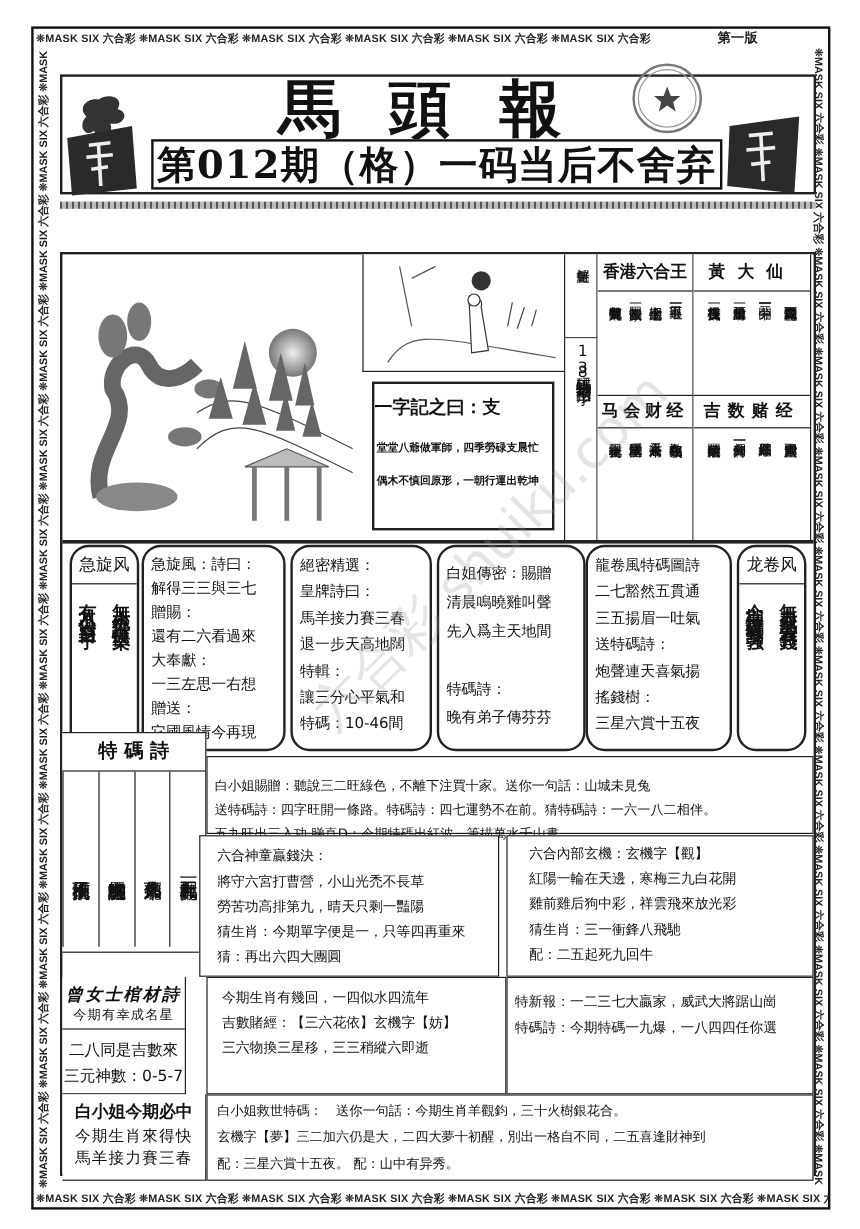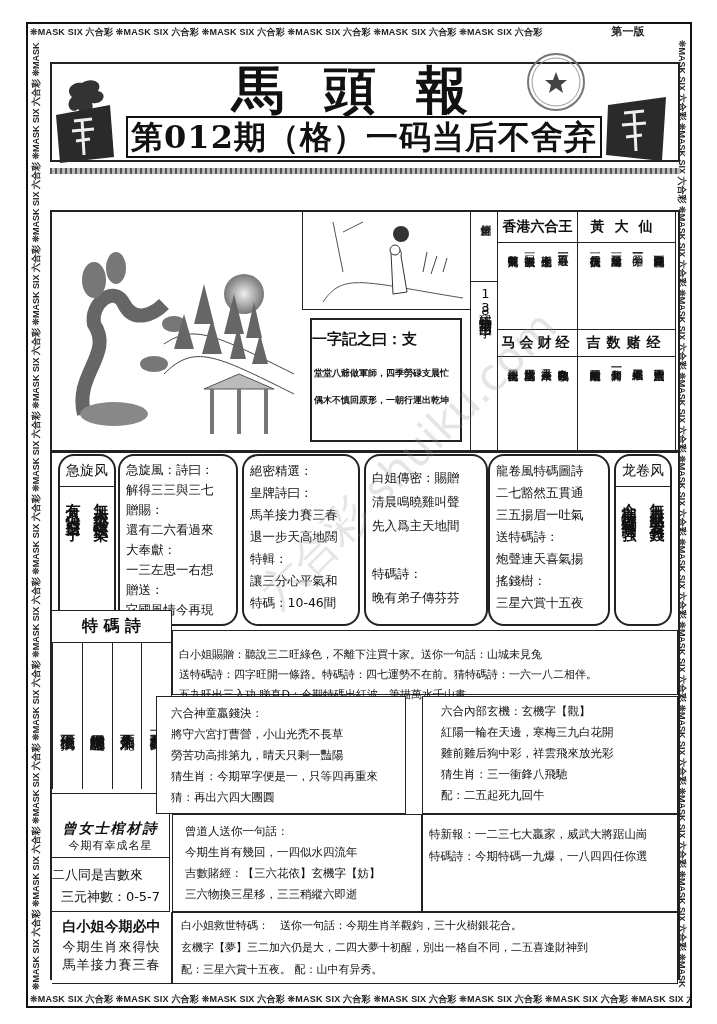--- a/index.html
+++ b/index.html
@@ -25,21 +25,21 @@
   .pillcol { font: bold 15px "DejaVu Serif", serif; line-height: 24px; writing-mode: vertical-rl; text-orientation: upright; letter-spacing: 4px; }
   .watermark { position: absolute; left: 210px; top: 430px; transform: rotate(-45deg); font: 44px "DejaVu Sans", sans-serif; color: rgba(150,150,150,0.25); white-space: nowrap; pointer-events: none; }
   svg { display: block; }
 </style>
 </head>
 <body>
 
 <div class="frame" style="left:26px;top:22px;width:666px;height:986px;"></div>
 
 <div class="strip-h" style="left:30px;top:25px;width:520px;" id="strip-top">❊MASK SIX 六合彩 ❊MASK SIX 六合彩 ❊MASK SIX 六合彩 ❊MASK SIX 六合彩 ❊MASK SIX 六合彩 ❊MASK SIX 六合彩 </div>
-<div class="strip-h" style="left:598px;top:25px;width:60px;font-family:'DejaVu Serif',serif;font-size:11px;text-align:center;">第一版</div>
+<div class="strip-h" style="left:598px;top:25px;width:60px;font-family:'DejaVu Serif',serif;font-size:11px;">第一版</div>
 
 <div class="strip-h" style="left:30px;top:992px;width:660px;" id="strip-bottom">❊MASK SIX 六合彩 ❊MASK SIX 六合彩 ❊MASK SIX 六合彩 ❊MASK SIX 六合彩 ❊MASK SIX 六合彩 ❊MASK SIX 六合彩 ❊MASK SIX 六合彩 ❊MASK SIX 六合彩 ❊MASK SIX 六合彩 </div>
 
 <div class="strip-v left" style="left:28px;top:40px;height:950px;">
     <span id="strip-left" style="top:950px;">❊MASK SIX 六合彩 ❊MASK SIX 六合彩 ❊MASK SIX 六合彩 ❊MASK SIX 六合彩 ❊MASK SIX 六合彩 ❊MASK SIX 六合彩 ❊MASK SIX 六合彩 ❊MASK SIX 六合彩 ❊MASK SIX 六合彩 ❊MASK SIX 六合彩 ❊MASK SIX 六合彩 ❊MASK SIX 六合彩 </span>
   </div>
 <div class="strip-v right" style="left:676px;top:40px;height:950px;">
     <span id="strip-right">❊MASK SIX 六合彩 ❊MASK SIX 六合彩 ❊MASK SIX 六合彩 ❊MASK SIX 六合彩 ❊MASK SIX 六合彩 ❊MASK SIX 六合彩 ❊MASK SIX 六合彩 ❊MASK SIX 六合彩 ❊MASK SIX 六合彩 ❊MASK SIX 六合彩 ❊MASK SIX 六合彩 ❊MASK SIX 六合彩 </span>
   </div>
 
@@ -225,43 +225,42 @@
       <div class="vt ser" style="flex: 1 1 0%; font-size: 15px; line-height: 28px; padding-top: 14px; border-left: 1.5px solid rgb(34, 34, 34); display: flex; justify-content: center;">猴子下山來摘桃</div>
     </div>
 </div>
 
 <div class="box lines" style="left:172px;top:630px;width:506px;height:65px;padding:14px 6px;font-size:11px;line-height:20px;" id="miss-bai-gift">
     <div>白小姐賜贈：聽說三二旺綠色，不離下注買十家。送你一句話：山城未見兔</div>
     <div>送特碼詩：四字旺開一條路。特碼詩：四七運勢不在前。猜特碼詩：一六一八二相伴。</div>
     <div>五九旺出三入功 睇真D：今期特碼出紅波，筆描萬水千山畫。</div>
   </div>
 
-<div class="box lines" style="left:156px;top:696px;width:250px;height:118px;padding:6px 14px;font-size:11.5px;line-height:21px;" id="divine-child">
+<div class="box lines" style="left:166px;top:696px;width:250px;height:118px;padding:6px 14px;font-size:11.5px;line-height:21px;" id="divine-child">
     <div>六合神童贏錢決：</div>
     <div>將守六宮打曹營，小山光禿不長草</div>
     <div>勞苦功高排第九，晴天只剩一豔陽</div>
     <div>猜生肖：今期單字便是一，只等四再重來</div>
     <div>猜：再出六四大團圓</div>
   </div>
 <div class="box lines" style="left:422px;top:696px;width:256px;height:118px;padding:4px 18px;font-size:11.5px;line-height:21px;" id="inner-secret">
     <div>六合內部玄機：玄機字【觀】</div>
     <div>紅陽一輪在天邊，寒梅三九白花開</div>
     <div>雞前雞后狗中彩，祥雲飛來放光彩</div>
     <div>猜生肖：三一衝鋒八飛馳</div>
     <div>配：二五起死九回牛</div>
   </div>
 
-<div class="box" style="left:52px;top:814px;width:118px;height:98px;border-width:0 1.5px 1.5px 0;">
+<div class="box" style="left:52px;top:814px;width:103px;height:98px;border-width:0 1.5px 1.5px 0;">
   <div class="ser" style="font-size:14px;font-weight:bold;text-align:center;margin-top:6px;letter-spacing:2px;font-style:italic;">曾女士棺材詩</div>
   <div class="ser" style="font-size:11px;text-align:center;letter-spacing:1px;border-bottom:1.5px solid #222;padding-bottom:4px;">今期有幸成名星</div>
-  <div style="font-size:13px;text-align:left;margin-top:8px;">二八同是吉數來</div>
+  <div style="font-size:13px;text-align:center;margin-top:8px;">二八同是吉數來</div>
   <div style="font-size:13px;text-align:center;margin-top:4px;">三元神數：0-5-7</div>
 </div>
 <div class="box lines" style="left:172px;top:814px;width:250px;height:98px;padding:6px 12px;font-size:11.5px;line-height:21px;" id="taoist">
-    <div>曾道人送你一句話：</div>
     <div>今期生肖有幾回，一四似水四流年</div>
     <div>吉數賭經：【三六花依】玄機字【妨】</div>
     <div>三六物換三星移，三三稍縱六即逝</div>
   </div>
 <div class="box lines" style="left:422px;top:814px;width:256px;height:98px;padding:8px 6px;font-size:11.5px;line-height:22px;" id="special-news">
     <div>特新報：一二三七大贏家，威武大將踞山崗</div>
     <div>特碼詩：今期特碼一九爆，一八四四任你選</div>
   </div>
 
 <div class="box" style="left:52px;top:912px;width:120px;height:72px;border-width:0 1.5px 1.5px 0;">

